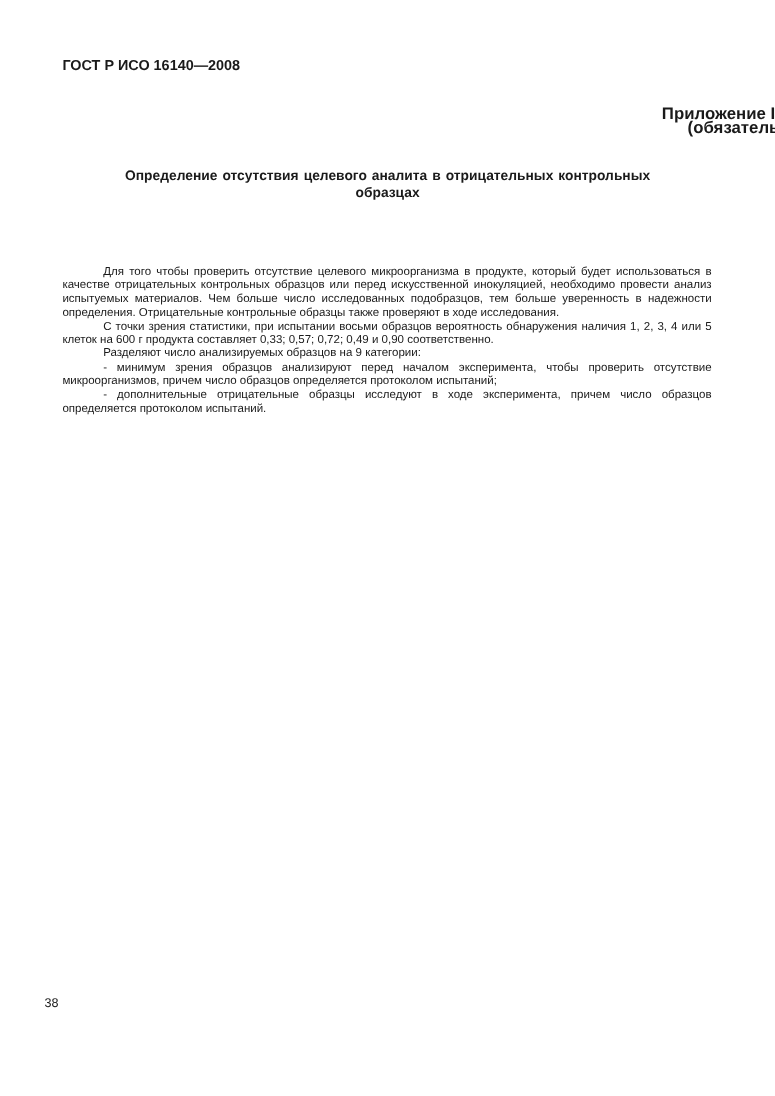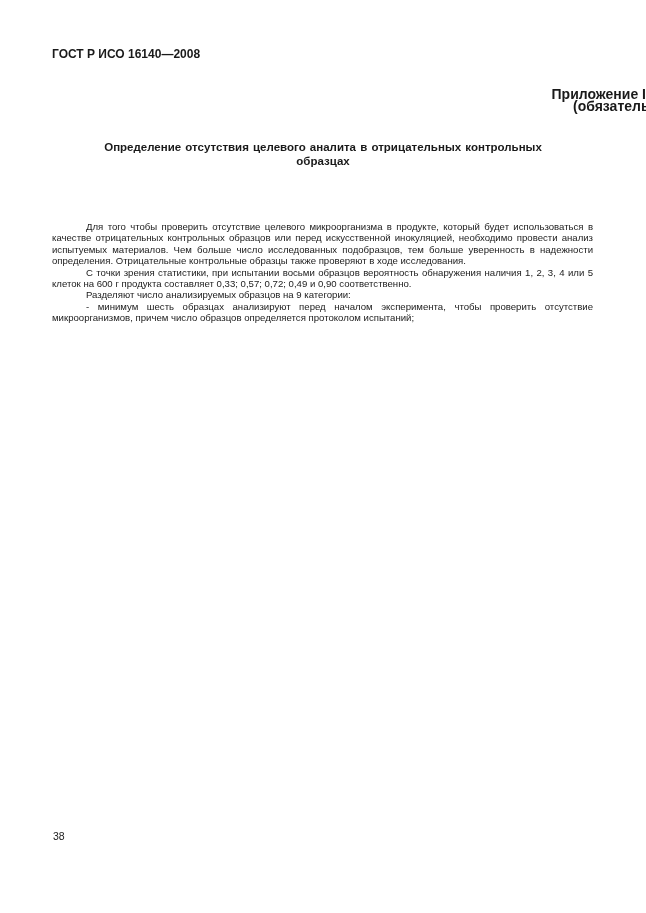--- a/index.html
+++ b/index.html
@@ -6,32 +6,33 @@
     body { width: 646px; height: 913px; position: relative; overflow: hidden;
            font-family: "Liberation Sans", sans-serif; color: #1a1a1a; }
     .header { position: absolute; left: 52px; top: 47px; font-size: 12px; font-weight: bold; }
     .annex { position: absolute; left: 0; width: 646px; text-align: right; font-size: 14px; font-weight: bold; line-height: 13px; }
     .annex-title { top: 88px; }
     .annex-sub { top: 100px; margin-left: 33px; }
     .title { position: absolute; left: 100px; width: 446px; top: 140px; text-align: center;
              font-size: 11.5px; font-weight: bold; line-height: 14px; word-spacing: 1px; }
     .body { position: absolute; left: 52px; width: 541px; top: 180px; font-size: 9.6px; line-height: 11.4px; text-align: justify; margin-top: 41px; }
     .body p { margin: 0; text-indent: 34px; }
-    .page-num { position: absolute; left: 53px; top: 830px; font-size: 10.5px; }
+    .page-num { position: absolute; left: 37px; top: 830px; font-size: 10.5px; }
   </style>
 </head>
 <body>
 
 <div class="header">ГОСТ Р ИСО 16140—2008</div>
 
 <div class="annex annex-title">Приложение I</div>
 <div class="annex annex-sub">(обязательное)</div>
 
 <div class="title">Определение отсутствия целевого аналита в отрицательных контрольных образцах</div>
 
 <div class="body">
   <p>Для того чтобы проверить отсутствие целевого микроорганизма в продукте, который будет использоваться в качестве отрицательных контрольных образцов или перед искусственной инокуляцией, необходимо провести анализ испытуемых материалов. Чем больше число исследованных подобразцов, тем больше уверенность в надежности определения. Отрицательные контрольные образцы также проверяют в ходе исследования.</p>
   <p>С точки зрения статистики, при испытании восьми образцов вероятность обнаружения наличия 1, 2, 3, 4 или 5 клеток на 600 г продукта составляет 0,33; 0,57; 0,72; 0,49 и 0,90 соответственно.</p>
   <p>Разделяют число анализируемых образцов на 9 категории:</p>
-  <p>- минимум шесть образцах анализируют перед началом эксперимента, чтобы проверить отсутствие микроорганизмов, причем число образцов определяется протоколом испытаний;</p>
+  <p>- минимум зрения образцов анализируют перед началом эксперимента, чтобы проверить отсутствие микроорганизмов, причем число образцов определяется протоколом испытаний;</p>
+  <p>- дополнительные отрицательные образцы исследуют в ходе эксперимента, причем число образцов определяется протоколом испытаний.</p>
 </div>
 
 <div class="page-num">38</div>
 
 </body></html>

